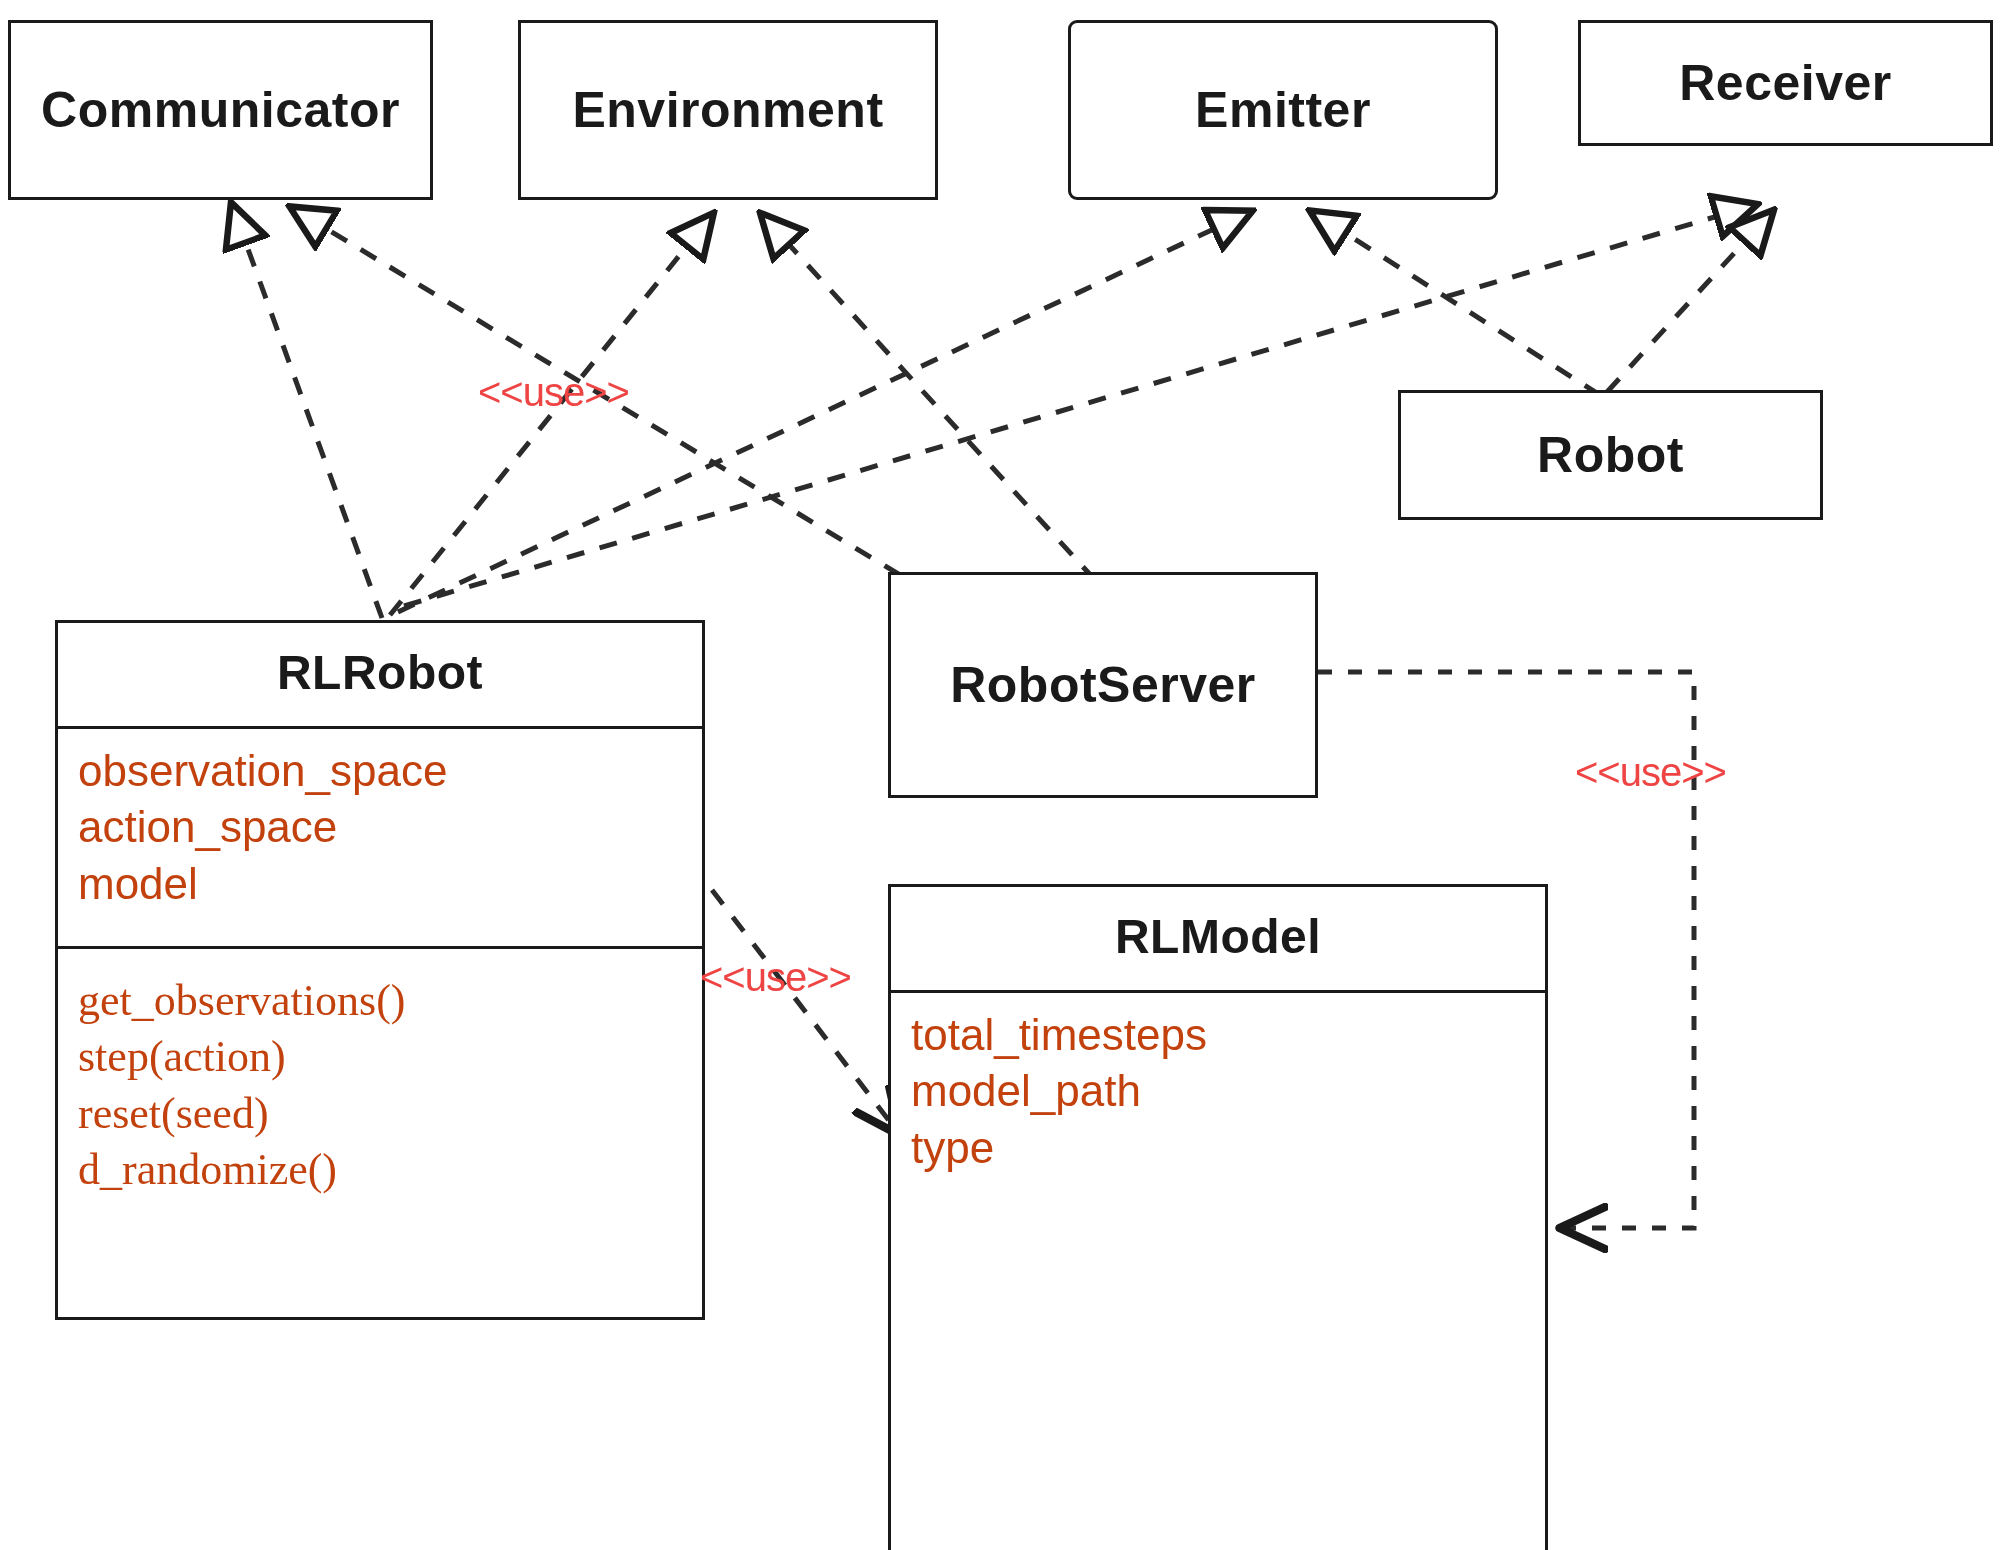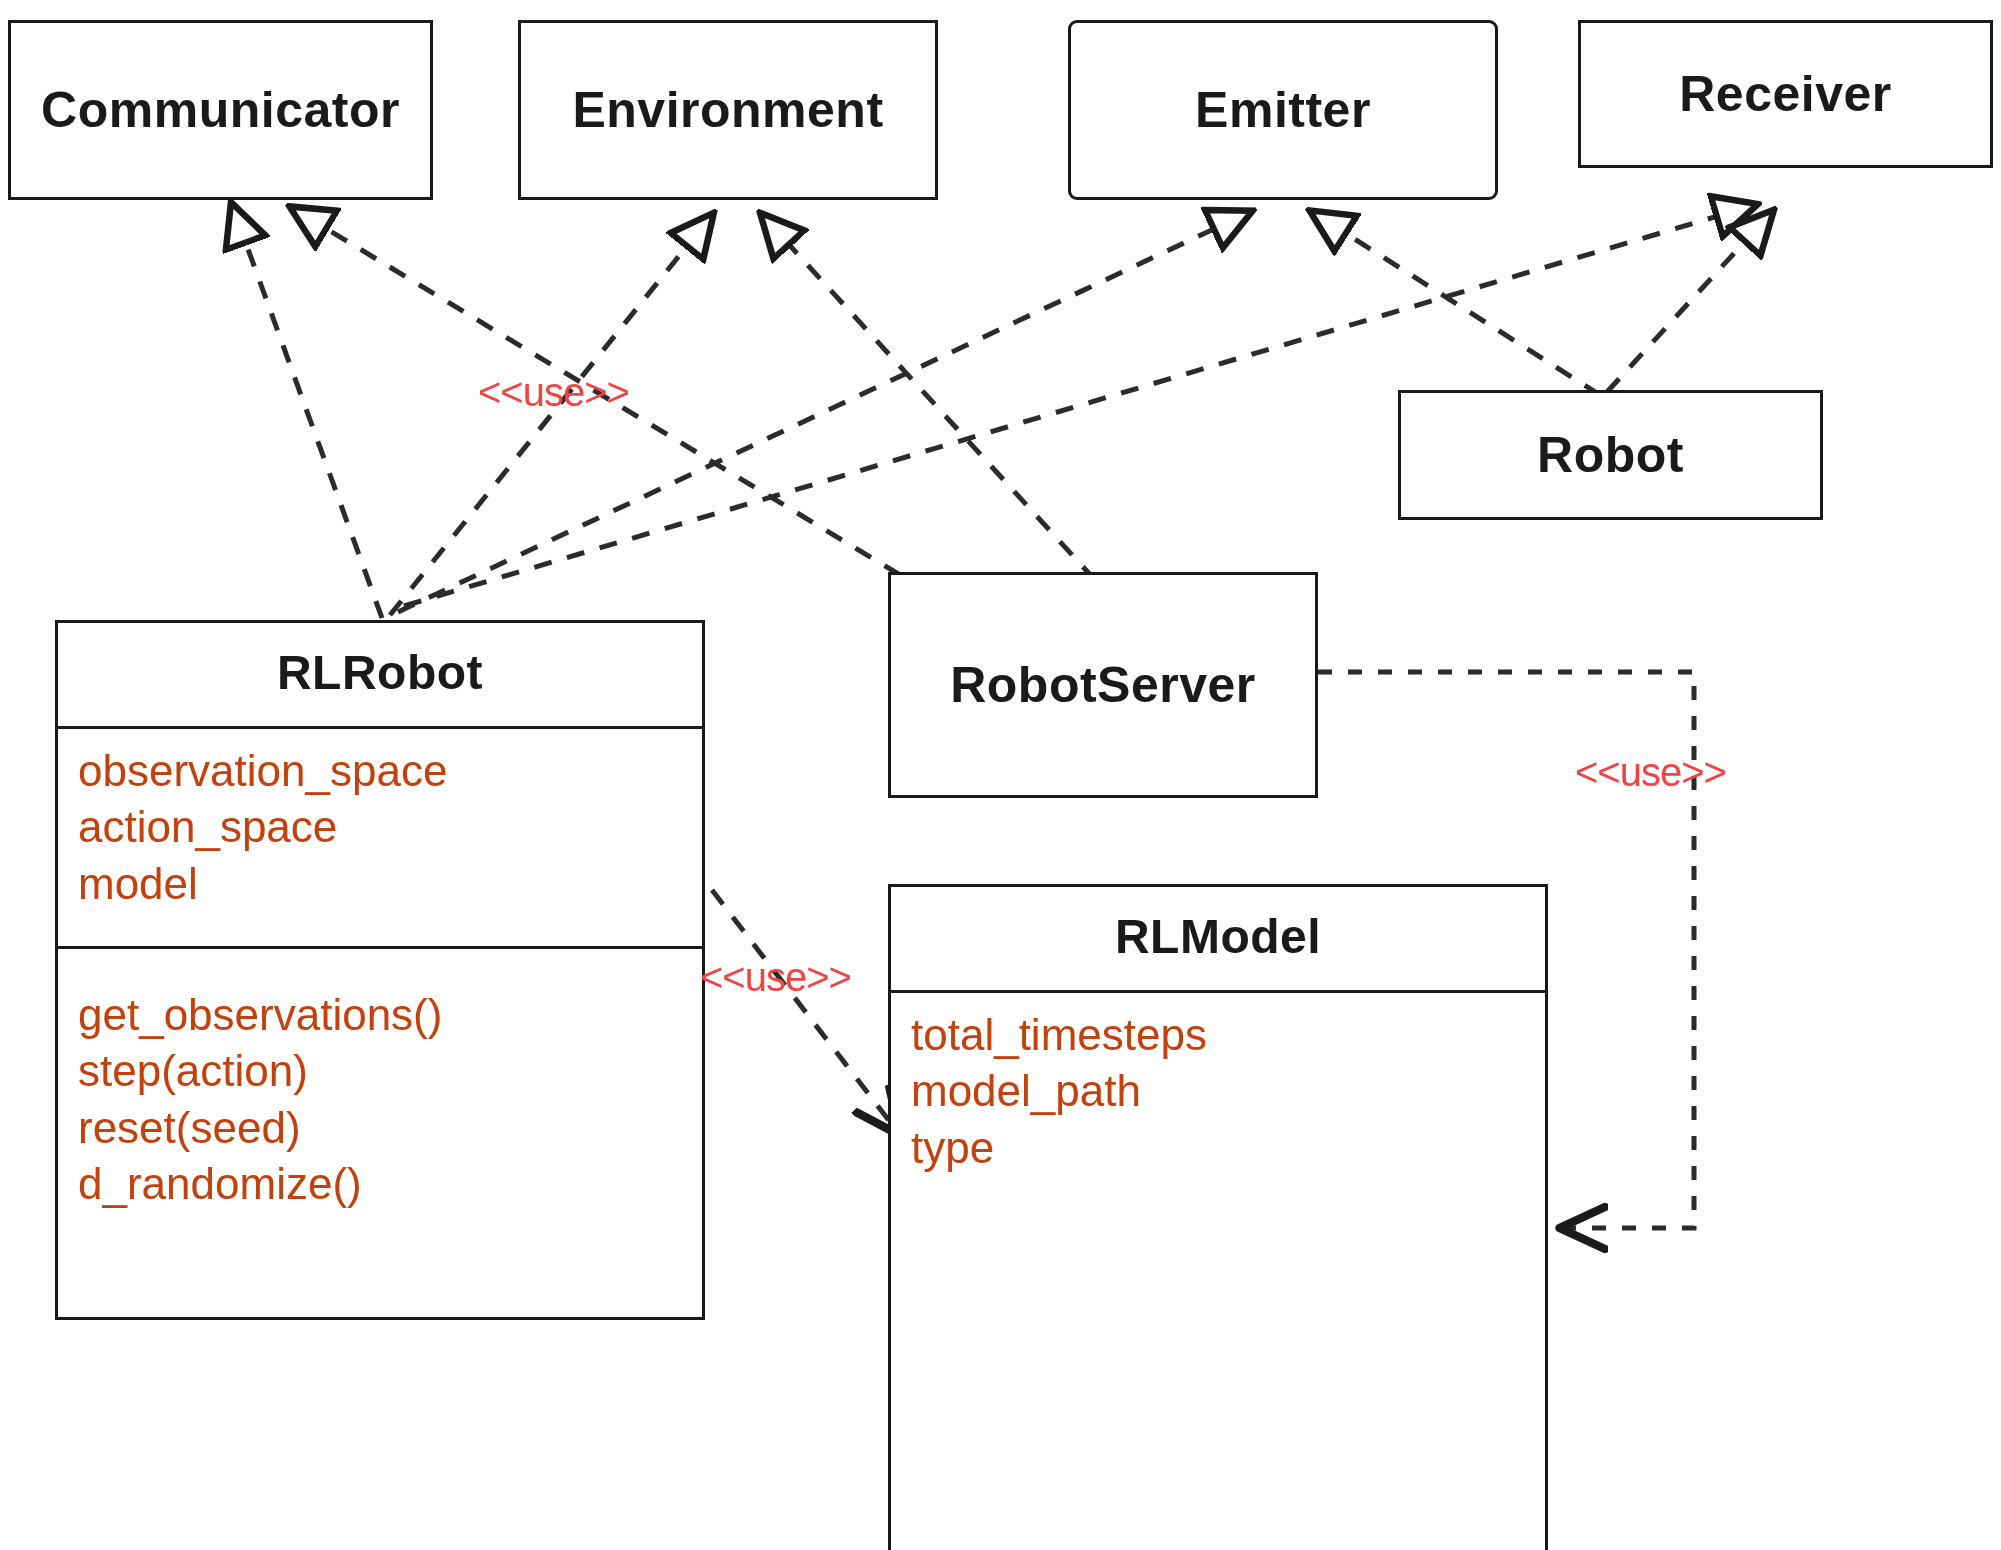--- a/index.html
+++ b/index.html
@@ -53,21 +53,22 @@
     border-top: 3px solid #1a1a1a;
     padding: 14px 0 14px 20px;
     box-sizing: border-box;
   }
   .uml-compartment.attrs {
     padding-top: 14px;
     padding-bottom: 34px;
   }
   .uml-compartment.ops {
     flex: 1;
-    padding-top: 38px;
+    padding-top: 24px;
+    font-family: Liberation Serif, serif;
   }
   .member {
     font-size: 44px;
     line-height: 1.28;
     color: #c2410c;
     white-space: nowrap;
   }
   .edge-label {
     position: absolute;
     font-size: 40px;
@@ -121,21 +122,21 @@
   </div>
 
   <div class="uml-class simple-class" style="left:518px; top:20px; width:420px; height:180px;">
     <div class="uml-title">Environment</div>
   </div>
 
   <div class="uml-class simple-class" style="left:1068px; top:20px; width:430px; height:180px;border-radius:9px;">
     <div class="uml-title">Emitter</div>
   </div>
 
-  <div class="uml-class simple-class" style="left:1578px; top:20px; width:415px; height:148px;">
+  <div class="uml-class simple-class" style="left:1578px; top:20px; width:415px; height:126px;">
     <div class="uml-title">Receiver</div>
   </div>
 
   <div class="uml-class simple-class" style="left:1398px; top:390px; width:425px; height:130px;">
     <div class="uml-title">Robot</div>
   </div>
 
   <div class="uml-class simple-class" style="left:888px; top:572px; width:430px; height:226px;">
     <div class="uml-title">RobotServer</div>
   </div>

